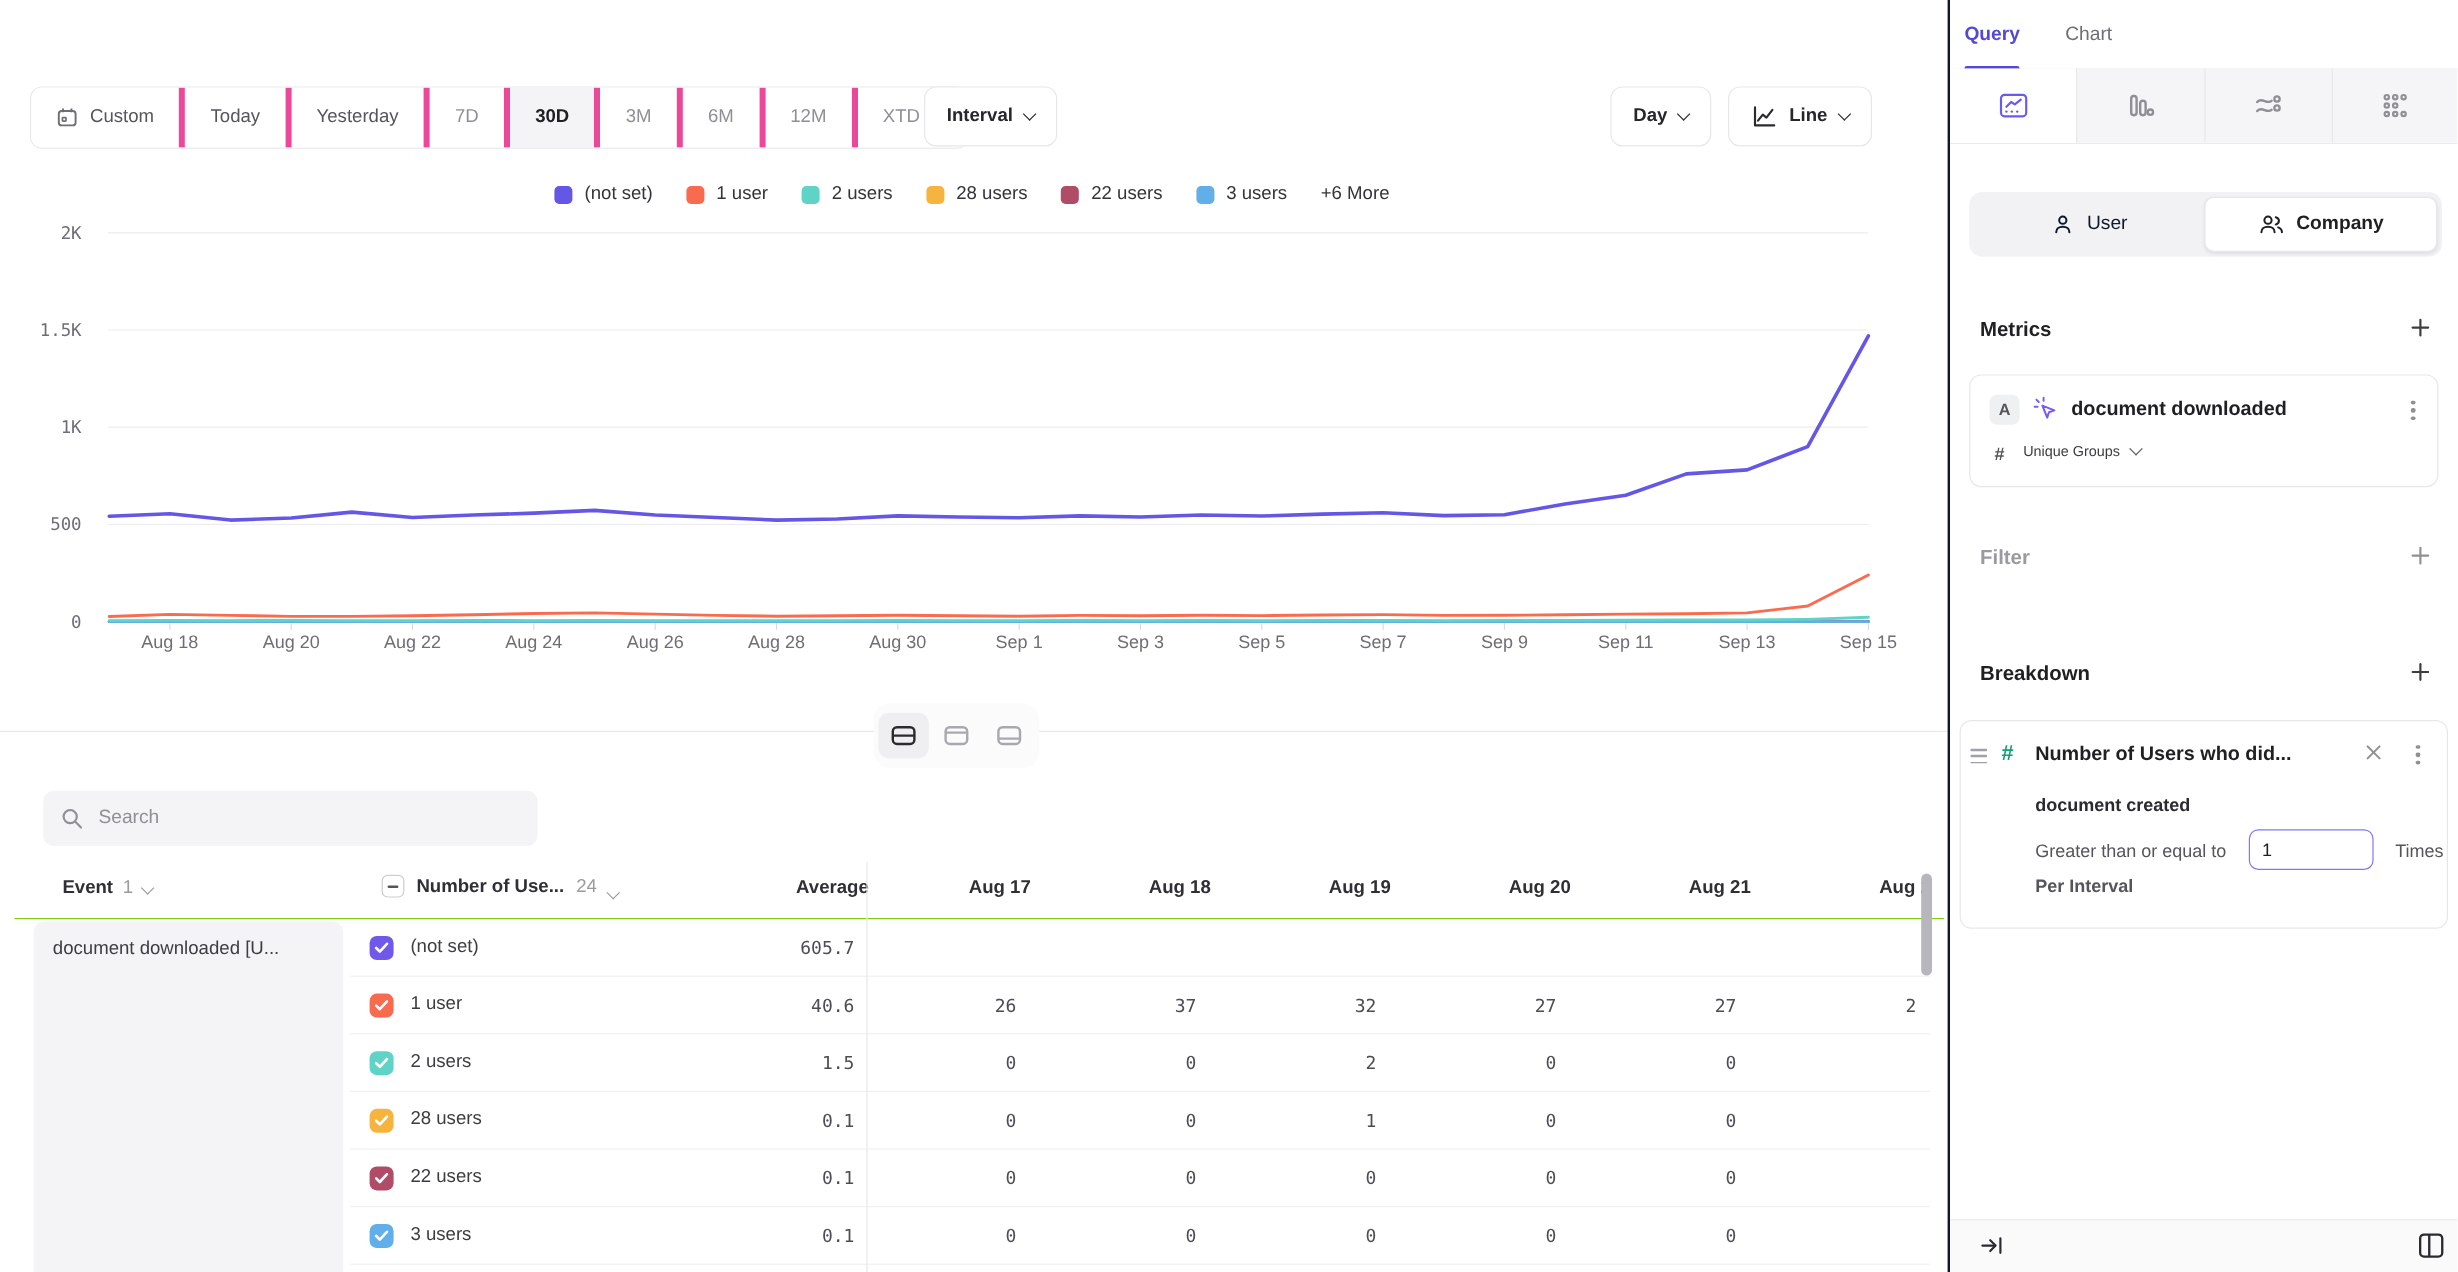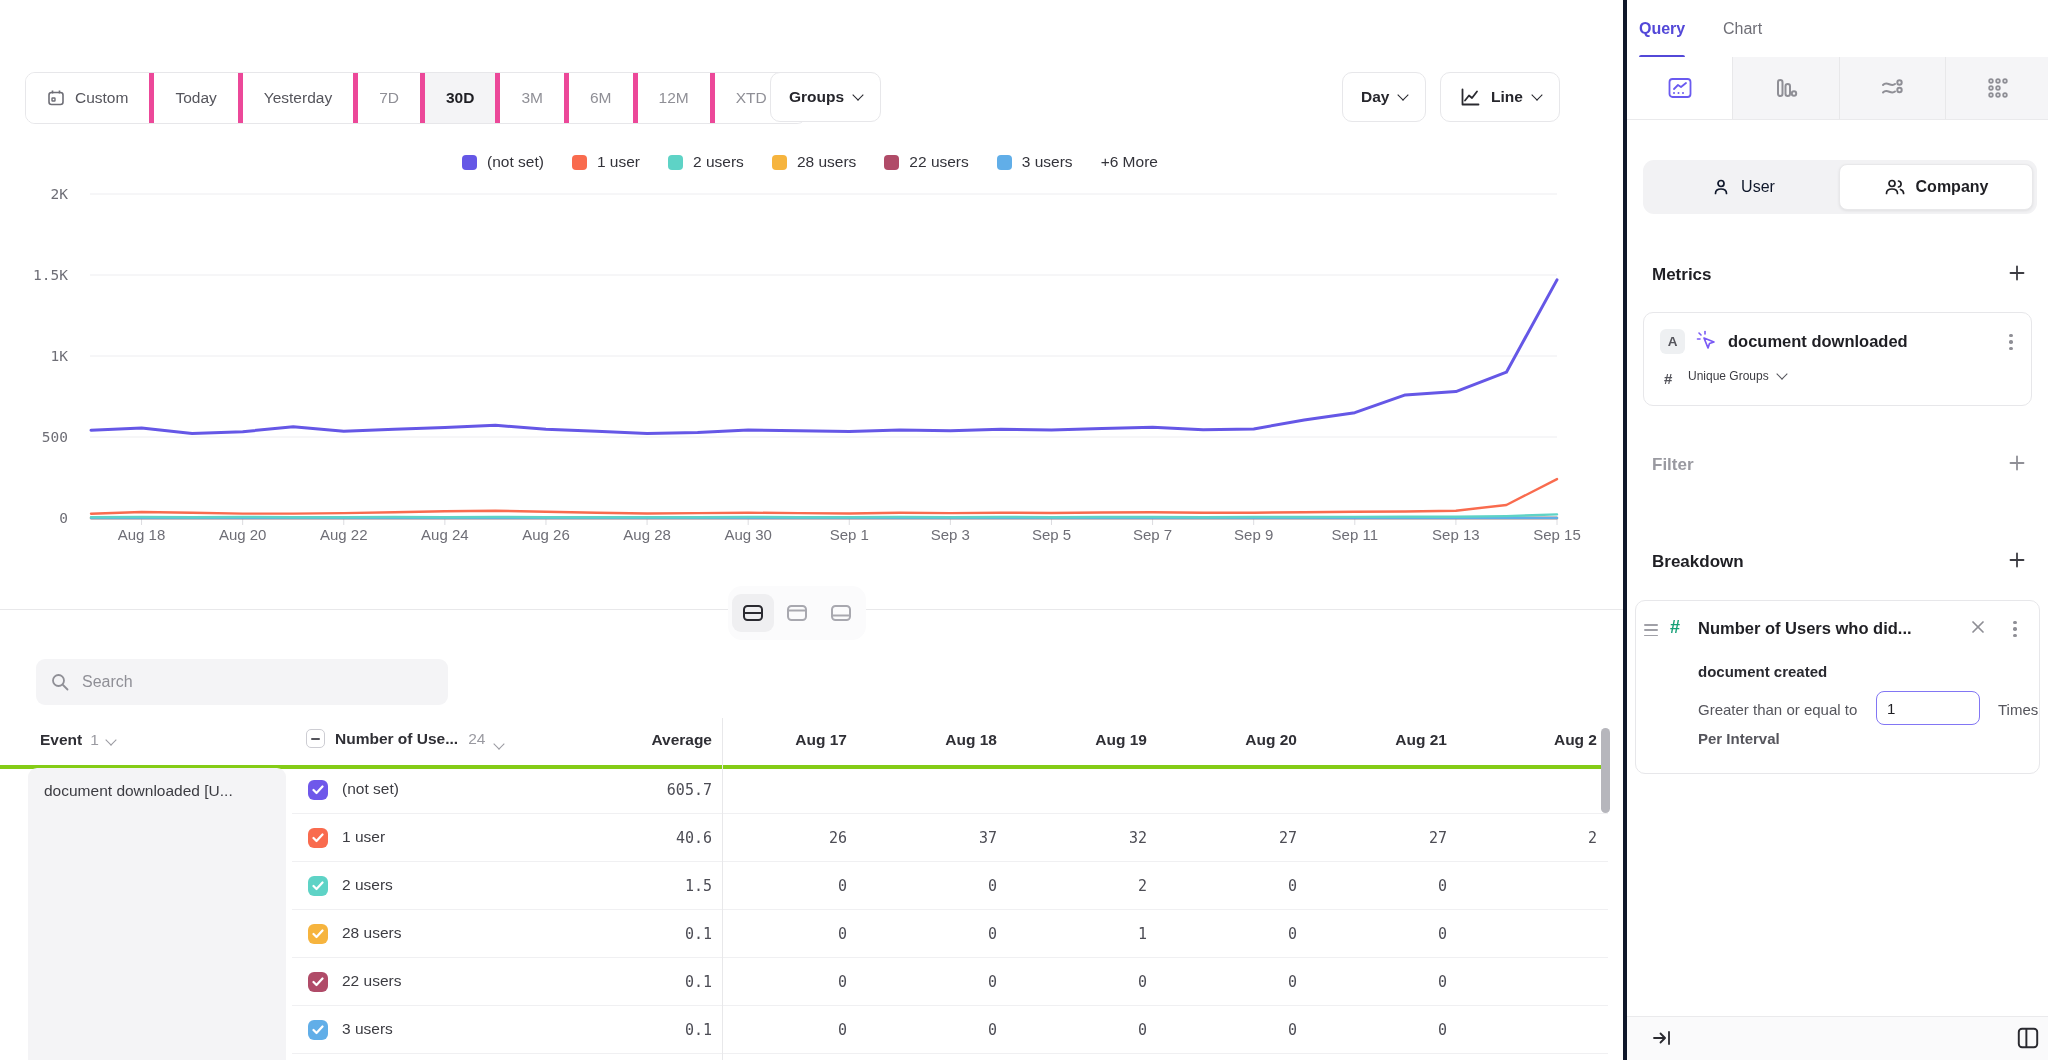--- a/index.html
+++ b/index.html
@@ -34,21 +34,21 @@
   .layout-toggle{position:absolute;left:728px;top:586px;height:46px;display:flex;align-items:center;gap:2px;background:#fbfbfc;border-radius:14px;padding:4px;box-sizing:content-box;}
   .lt-btn{width:42px;height:38px;display:flex;align-items:center;justify-content:center;border:none;background:transparent;border-radius:9px;cursor:pointer;color:#a8a8af;padding:0;}
   .lt-btn.sel{background:#efeff1;color:#2a2a30;}
 
   
   .search-box{position:absolute;left:36px;top:659px;width:412px;height:46px;background:#f4f4f6;border-radius:9px;display:flex;align-items:center;padding:0 14px;gap:10px;box-sizing:border-box;}
   .search-box input{border:none;background:transparent;outline:none;font-size:16px;color:#2a2a30;flex:1;font-family:inherit;}
   .search-box input::placeholder{color:#8f8f96;}
 
   
-  .thead{position:absolute;left:0;top:718px;width:1608px;height:47px;border-bottom:4px solid #84cc16;font-size:15.5px;color:#2f2f35;}
+  .thead{position:absolute;left:12px;top:718px;width:1608px;height:47px;border-bottom:1px solid #84cc16;font-size:15.5px;color:#2f2f35;}
   .th-event{position:absolute;left:40px;top:13px;display:flex;gap:8px;align-items:center;font-weight:600;cursor:pointer;}
   .th-count{color:#9a9aa1;font-weight:400;}
   .th-chev{color:#9a9aa1;display:inline-flex;margin-top:3px;}
   .th-group{position:absolute;left:306px;top:11px;display:flex;gap:10px;align-items:flex-end;font-weight:600;}
   .cb-ind{width:19px;height:19px;border:1.5px solid #cdcdd3;border-radius:5px;background:#fff;display:flex;align-items:center;justify-content:center;cursor:pointer;box-sizing:border-box;}
   .cb-ind::after{content:"";width:9px;height:2px;background:#55555c;border-radius:1px;}
   .th-avg{position:absolute;left:560px;width:152px;top:13px;text-align:right;font-weight:600;}
   .dheads{position:absolute;left:730px;top:13px;width:878px;display:flex;overflow:hidden;}
   .dcell{flex:0 0 150px;text-align:right;padding-right:33px;box-sizing:border-box;font-weight:600;color:#2f2f35;white-space:nowrap;}
 
@@ -61,21 +61,21 @@
   .cb{position:absolute;left:308px;top:14px;width:20px;height:20px;border-radius:6px;display:flex;align-items:center;justify-content:center;cursor:pointer;}
   .rlabel{position:absolute;left:342px;top:14px;font-size:15.5px;color:#3c3c42;}
   .mono{font-family:"DejaVu Sans Mono",monospace;font-size:15px;color:#4d4d55;}
   .avgcell{position:absolute;left:560px;width:152px;top:15px;text-align:right;}
   .vals{position:absolute;left:730px;top:15px;width:878px;display:flex;overflow:hidden;}
   .vcell{flex:0 0 150px;text-align:right;padding-right:33px;box-sizing:border-box;}
   .vsep{position:absolute;left:722px;top:718px;height:342px;width:1px;background:#e8e8ea;}
   .scroll-thumb{position:absolute;left:1601px;top:728px;width:9px;height:85px;border-radius:5px;background:#b6b6bc;cursor:pointer;}
 
   
-  .panel{position:absolute;left:1623px;top:0;width:425px;height:1060px;border-left:4px solid #0f172a;background:#fff;box-sizing:border-box;}
+  .panel{position:absolute;left:1623px;top:0;width:425px;height:1060px;border-left:2px solid #0f172a;background:#fff;box-sizing:border-box;}
   .ptabs{position:relative;height:57px;border-bottom:1px solid #eaeaec;}
   .ptab{position:absolute;top:0;height:57px;display:flex;align-items:center;font-size:16px;cursor:pointer;}
   .ptab.query{left:12px;color:#5348d8;font-weight:700;}
   .ptab.query::after{content:"";position:absolute;left:0;right:0;bottom:-1px;height:3px;background:#5348d8;border-radius:2px 2px 0 0;}
   .ptab.chart{left:96px;color:#6e6e76;font-weight:500;}
   .typebar{position:absolute;left:0;top:57px;width:424px;height:62px;display:flex;border-bottom:1px solid #eaeaec;}
   .type-cell{flex:1;display:flex;align-items:center;justify-content:center;background:#f5f5f7;border-left:1px solid #e8e8ea;cursor:pointer;color:#8f8f96;}
   .type-cell:first-child{border-left:none;}
   .type-cell.sel{background:#fff;color:#6a5af0;}
   .seg{position:absolute;left:16px;top:160px;width:394px;height:54px;background:#f2f2f4;border-radius:11px;display:flex;padding:4px;box-sizing:border-box;}
@@ -152,21 +152,21 @@
         </button>
         <button class="range-seg abbr">
           <span>12M</span>
         </button>
         <button class="range-seg abbr">
           <span>XTD</span>
           <span class="chev"></span>
         </button>
       </div>
     <button class="pill" id="compareBtn">
-      <span>Groups</span>
+      <span>Interval</span>
       <span class="chev"></span>
     </button>
     <button class="pill" id="dayBtn">
       <span>Day</span>
       <span class="chev"></span>
     </button>
     <button class="pill" id="lineBtn">
       <span style="display:inline-flex;">
         <svg width="22" height="22" viewBox="0 0 22 22" fill="none" stroke="#2a2a30" stroke-width="1.8" stroke-linecap="round" stroke-linejoin="round">
             <path d="M3.5 3.5 V18.5 H19.5"></path>

